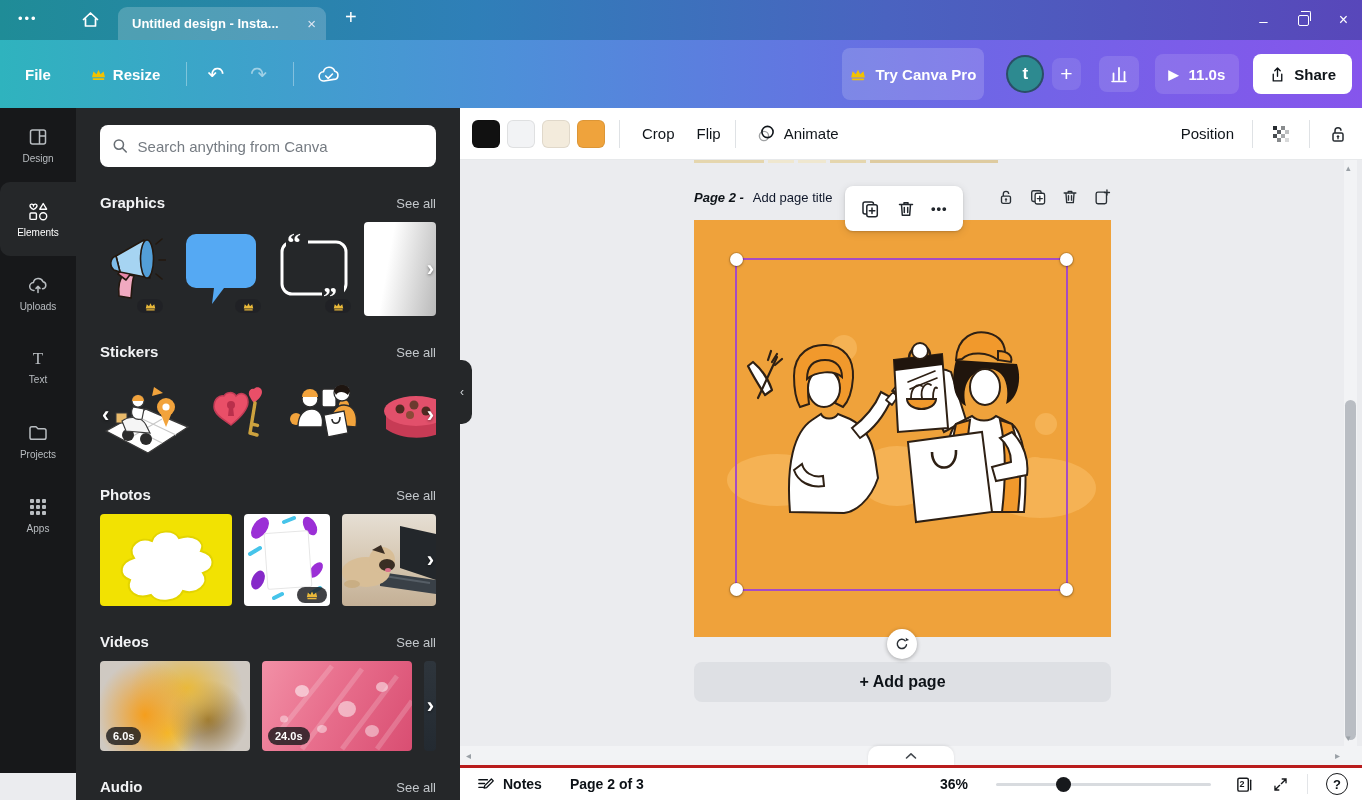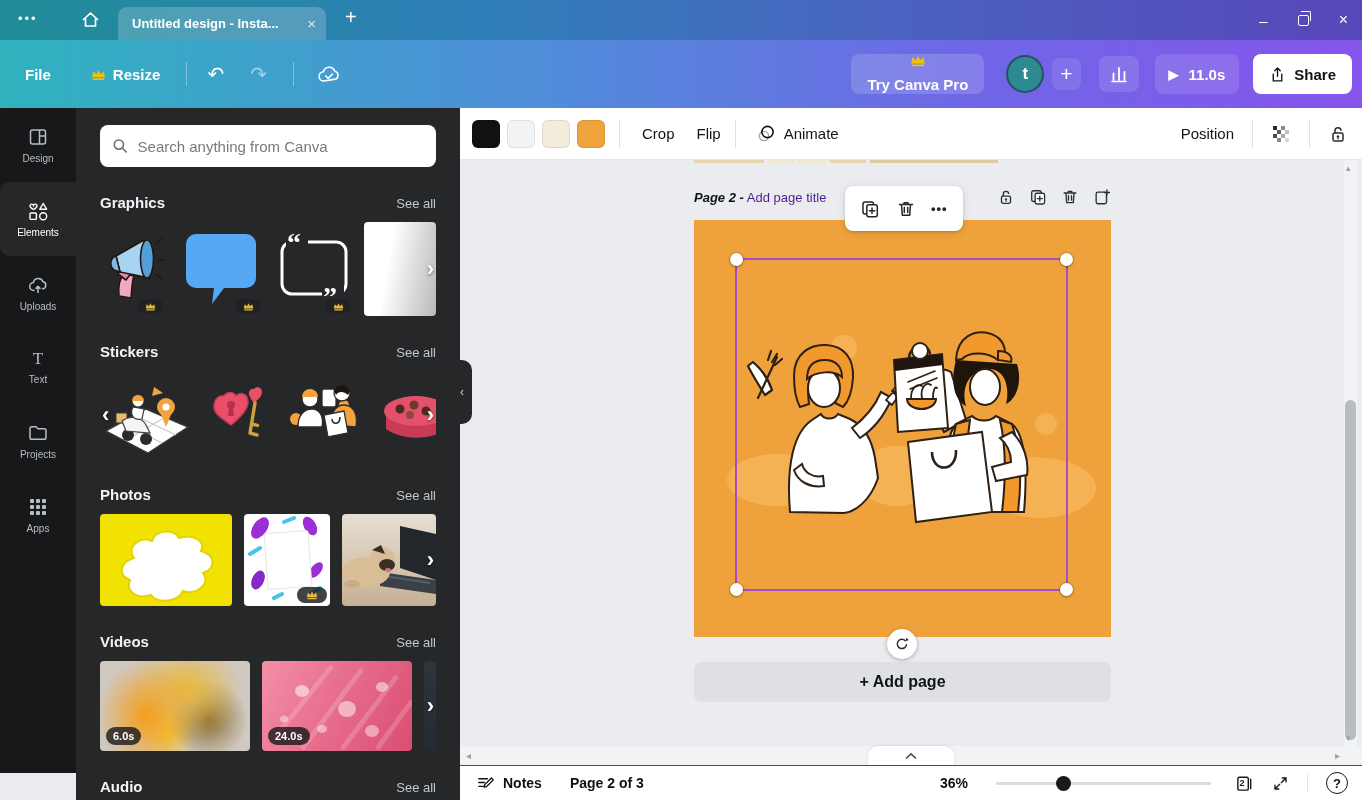--- a/index.html
+++ b/index.html
@@ -27,22 +27,22 @@
   .menubar { position:absolute; left:0; top:40px; width:1362px; height:68px;
     background:linear-gradient(90deg,#2FB3BE 0%,#4E8FD9 38%,#6F66E6 72%,#8655EC 100%);
     display:flex; align-items:center; color:#fff; font-size:15px; font-weight:600; }
   .mb-file { margin-left:25px; cursor:pointer; }
   .mb-resize { margin-left:40px; display:flex; align-items:center; gap:7px; cursor:pointer; }
   .mb-div { width:1px; height:24px; background:rgba(255,255,255,.35); margin-left:26px; }
   .mb-undo { margin-left:20px; font-size:20px; font-weight:400; cursor:pointer; }
   .mb-redo { margin-left:26px; font-size:20px; font-weight:400; opacity:.5; cursor:pointer; }
   .mb-cloud { margin-left:22px; display:flex; cursor:pointer; }
   .mb-right { margin-left:auto; display:flex; align-items:center; margin-right:10px; }
-  .btn-trypro { background:rgba(255,255,255,.16); border-radius:8px; height:40px; padding:0 16px;
-    display:flex; align-items:center; gap:9px; cursor:pointer;flex-direction:column; }
+  .btn-trypro { background:rgba(255,255,255,.16); border-radius:8px; height:52px; padding:0 8px;
+    display:flex; align-items:center; gap:9px; cursor:pointer; }
   .avatar { width:38px; height:38px; border-radius:50%; background:#2D8A90; border:2px solid rgba(40,30,70,.55);
     color:#fff; display:flex; align-items:center; justify-content:center; font-size:17px; font-weight:700;
     margin-left:22px; cursor:pointer; }
   .mb-plus { margin-left:8px; font-size:21px; font-weight:400; cursor:pointer; padding:4px 8px; border-radius:8px; background:rgba(255,255,255,.10); }
   .mb-chart { margin-left:18px; background:rgba(255,255,255,.12); border-radius:8px; padding:8px 10px; display:flex; cursor:pointer; }
   .mb-play { margin-left:16px; background:rgba(255,255,255,.12); border-radius:8px; height:40px; padding:0 14px;
     display:flex; align-items:center; gap:10px; cursor:pointer; }
   .play-tri { font-size:13px; }
   .btn-share { margin-left:14px; background:#fff; color:#0E1318; border-radius:8px; height:40px; padding:0 16px;
     display:flex; align-items:center; gap:8px; font-weight:700; cursor:pointer; }
@@ -88,21 +88,21 @@
   .panel-collapse { position:absolute; left:452px; top:360px; width:20px; height:64px; background:#252729;
     border-radius:0 10px 10px 0; display:flex; align-items:center; justify-content:center;
     color:#cfd3d6; font-size:12px; cursor:pointer; z-index:3; }
 
   
   .canvas { position:absolute; left:460px; top:160px; width:902px; height:640px; background:#EBECEF; }
   .sliver { position:absolute; left:234px; top:0; width:417px; height:3px; overflow:hidden; }
   .sliver div { position:absolute; top:0; height:3px; }
   .page-head { position:absolute; left:234px; top:28px; width:417px; display:flex; align-items:center; font-size:13px; }
   .page-label { color:#0E1318; font-weight:700;font-style:italic; }
-  .page-title-ph { color:#4c1d95; margin-left:3px; cursor:text; }
+  .page-title-ph { color:#0f172a; margin-left:9px; cursor:text; }
   .page-icons { margin-left:auto; display:flex; gap:14px; color:#2A3036; }
   .page-icons span { display:flex; cursor:pointer; }
   .float-bar { position:absolute; left:385px; top:26px; width:118px; height:45px; background:#fff; border-radius:8px;
     box-shadow:0 1px 2px rgba(0,0,0,.15), 0 2px 8px rgba(0,0,0,.12); display:flex; align-items:center;
     justify-content:space-evenly; z-index:6; color:#21262C; }
   .float-bar span { display:flex; cursor:pointer; }
   .fb-more { font-size:13px; letter-spacing:1px; font-weight:700; }
   .page { position:absolute; left:234px; top:60px; width:417px; height:417px; background:#EFA23B; cursor:pointer; }
   .selection { position:absolute; left:275px; top:98px; width:333px; height:333px;
     border:2px solid #A64CC4; z-index:5; }
@@ -121,21 +121,21 @@
   .vs-thumb { position:absolute; left:1px; top:240px; width:11px; height:340px; background:#B9BDC3; border-radius:6px; cursor:pointer; }
   .hscroll { position:absolute; left:0; top:586px; width:902px; height:19px; background:#F2F3F5; }
   .hs-left { position:absolute; left:6px; top:4px; color:#9AA0A6; font-size:10px; cursor:pointer; }
   .hs-right { position:absolute; right:22px; top:4px; color:#9AA0A6; font-size:10px; cursor:pointer; }
   .sheet-tab { position:absolute; left:408px; top:586px; width:86px; height:20px; background:#fff;
     border-radius:10px 10px 0 0; box-shadow:0 -1px 3px rgba(0,0,0,.08); display:flex; align-items:center;
     justify-content:center; cursor:pointer; color:#43484E; }
 
   
   .statusbar { position:absolute; left:460px; top:765px; width:902px; height:35px; background:#fff;
-    border-top:1px solid #b91c1c; display:flex; align-items:center; font-size:14px; color:#0D1217; }
+    border-top:3px solid #b91c1c; display:flex; align-items:center; font-size:14px; color:#0D1217; }
   .sb-notes { margin-left:16px; display:flex; align-items:center; gap:8px; font-weight:700; cursor:pointer; }
   .sb-pageind { margin-left:28px; font-weight:700; }
   .sb-zoom { margin-left:auto; font-weight:600; cursor:pointer; }
   .sb-slider { position:relative; width:215px; height:3px; background:#D8DBDF; border-radius:2px; margin-left:28px; cursor:pointer; }
   .sb-knob { position:absolute; left:60px; top:-6px; width:15px; height:15px; border-radius:50%; background:#17191C; cursor:pointer; }
   .sb-pages { margin-left:24px; position:relative; display:flex; cursor:pointer; color:#17191C; }
   .sb-pages .num { position:absolute; left:4.5px; top:4px; font-size:9px; font-weight:700; }
   .sb-expand { margin-left:18px; display:flex; cursor:pointer; color:#17191C; }
   .sb-div { width:1px; height:20px; background:#E3E5E8; margin-left:18px; }
   .sb-help { margin-left:18px; margin-right:14px; width:22px; height:22px; border:1.6px solid #17191C; border-radius:50%;

